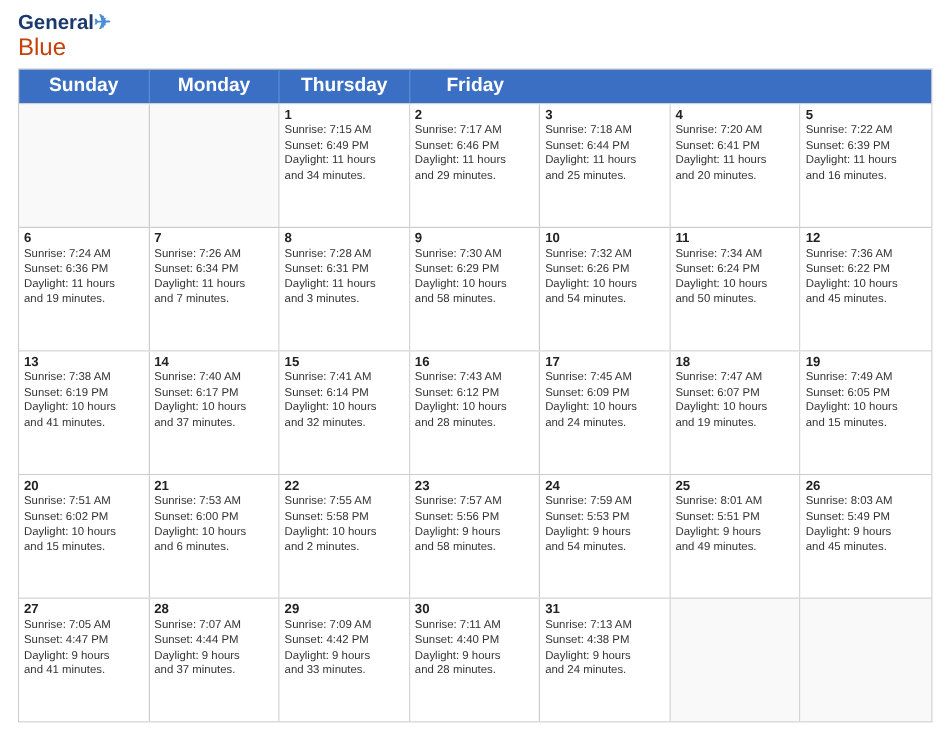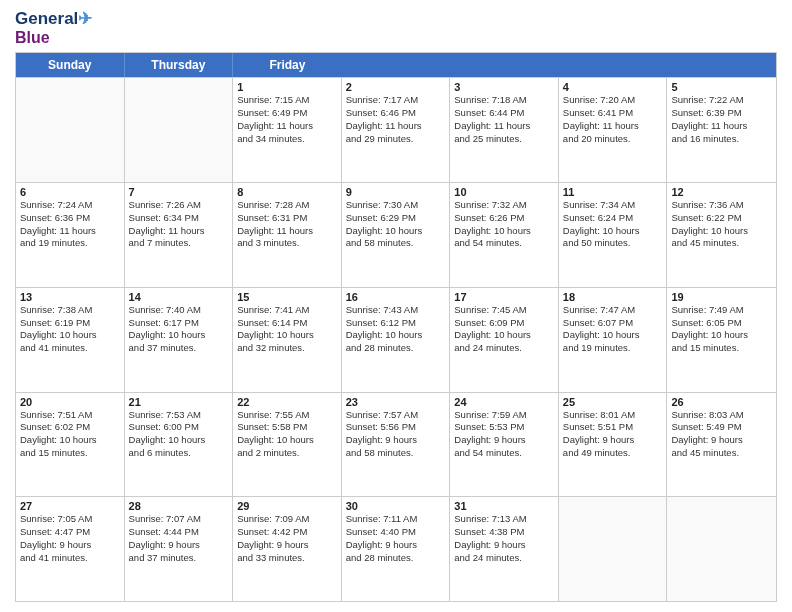--- a/index.html
+++ b/index.html
@@ -52,21 +52,21 @@
       border: 1px solid #ccc;
     }
     .cal-header-row {
       display: grid;
       grid-template-columns: repeat(7, 1fr);
       background: #3a6fc4;
     }
     .cal-header-cell {
       color: #fff;
       font-weight: bold;
-      font-size: 12px;
+      font-size: 16px;
       padding: 5px 4px;
       text-align: center;
       border-right: 1px solid #5a8fd4;
     }
     .cal-header-cell:last-child { border-right: none; }
     .cal-body {
       flex: 1;
       display: flex;
       flex-direction: column;
     }
@@ -100,34 +100,35 @@
   </style>
 </head>
 <body>
 
 <div class="page">
   <div class="header">
     <div class="logo">
       <div class="logo-row">
         <div>
           <div style="font-size:17px;font-weight:bold;color:#1a3a6e;line-height:1.1;">General<span style="color:#4a90d9;">✈</span></div>
-          <div style="font-size:16px;font-weight:bold;color:#701a75;line-height:1.1;">Blue</div>
+          <div style="font-size:20px;font-weight:normal;color:#c2410c;line-height:1.1;">Blue</div>
         </div>
       </div>
     </div>
     <div class="title-block">
       <h1></h1>
       <h2></h2>
     </div>
   </div>
 
   <div class="calendar">
     <div class="cal-header-row">
 
     <div class="cal-header-cell">Sunday</div>
+        <div class="cal-header-cell">Monday</div>
         <div class="cal-header-cell">Thursday</div>
         <div class="cal-header-cell">Friday</div>
       </div>
     <div class="cal-body">
 
     <div class="cal-week">
           <div class="cal-cell empty"></div>
           <div class="cal-cell empty"></div>
           <div class="cal-cell">
             <span class="day-num">1</span>

